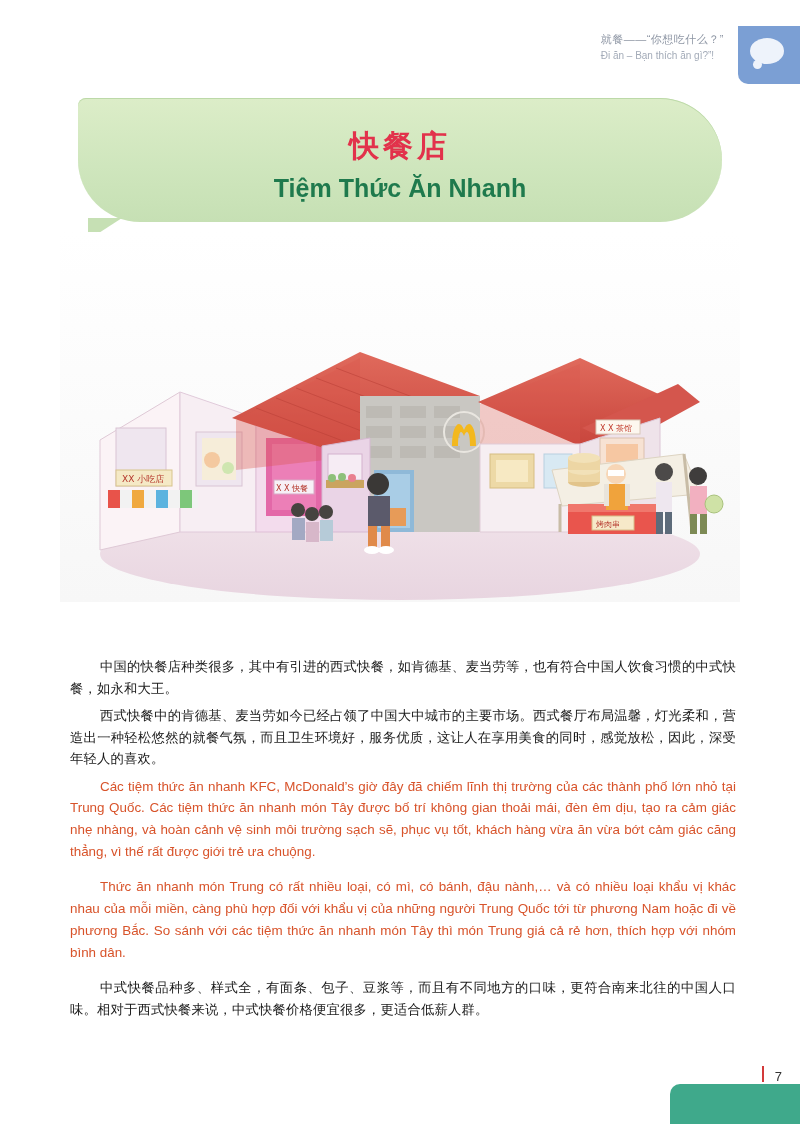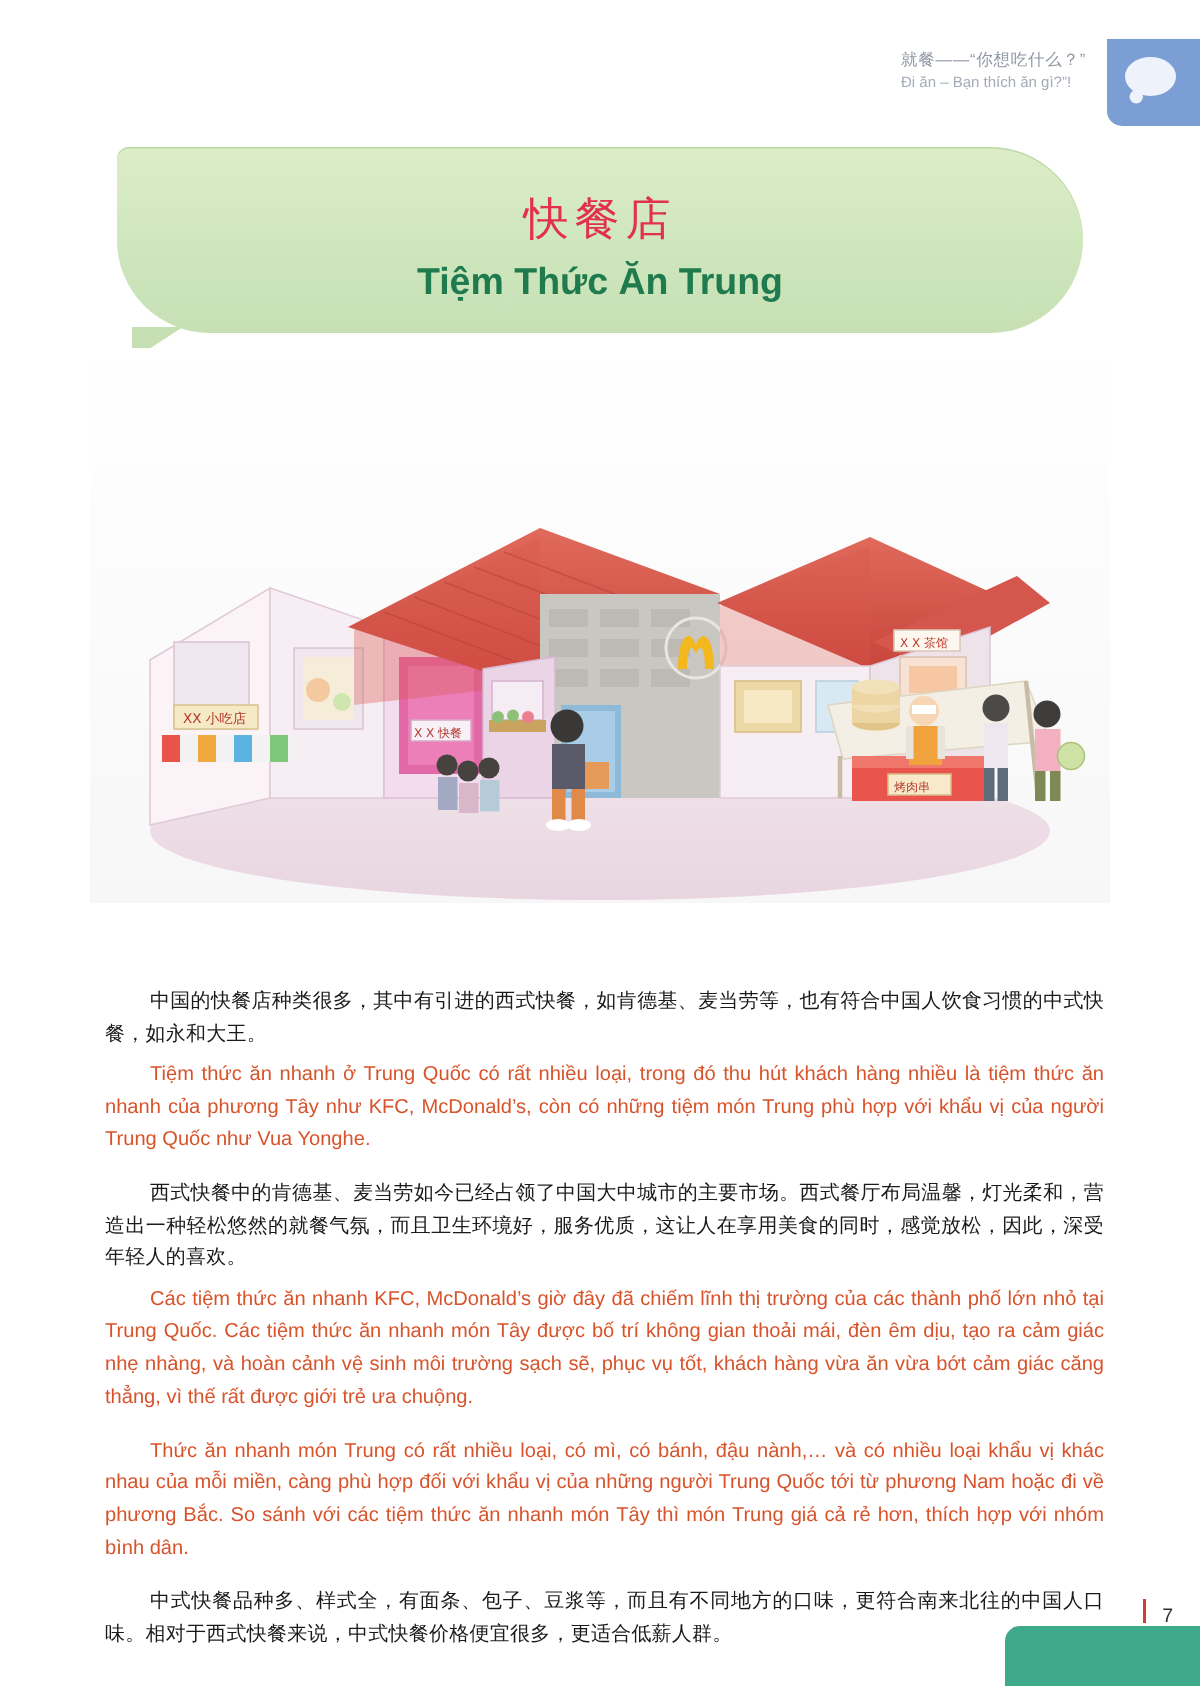--- a/index.html
+++ b/index.html
@@ -109,21 +109,21 @@
     font-size: 14px;
     color: #a8c48e;
     letter-spacing: 2px;
   }
   .title-cn {
     position: absolute;
     top: 28px;
     width: 100%;
     text-align: center;
     font-size: 30px;
-    font-weight: normal;
+    font-weight: bold;
     color: #e2324b;
     letter-spacing: 4px;
   }
   .title-vn {
     position: absolute;
     top: 76px;
     width: 100%;
     text-align: center;
     font-size: 25px;
     font-weight: bold;
@@ -201,21 +201,21 @@
       <div class="header-cn">就餐——“你想吃什么？”</div>
       <div class="header-vn">Đi ăn – Bạn thích ăn gì?”!</div>
     </div>
     <div class="header-badge">
       <div class="bubble"></div>
     </div>
   </div>
 
   <div class="title-banner">
     <div class="title-cn">快餐店</div>
-    <div class="title-vn">Tiệm Thức Ăn Trung</div>
+    <div class="title-vn">Tiệm Thức Ăn Nhanh</div>
   </div>
 
   <div class="illustration">
     <svg class="illus-svg" viewBox="0 0 680 370" xmlns="http://www.w3.org/2000/svg">
       <defs>
         <linearGradient id="gsky" x1="0" y1="0" x2="0" y2="1">
           <stop offset="0%" stop-color="#ffffff"></stop>
           <stop offset="100%" stop-color="#f7f7f7"></stop>
         </linearGradient>
         <linearGradient id="groof" x1="0" y1="0" x2="0" y2="1">
@@ -365,21 +365,20 @@
         <circle cx="252" cy="282" r="7" fill="#46433f"></circle>
         <path d="M246 290 h13 v20 h-13 z" fill="#d7b7c9"></path>
         <circle cx="266" cy="280" r="7" fill="#46433f"></circle>
         <path d="M260 288 h13 v21 h-13 z" fill="#b6cbd8"></path>
       </g>
     </svg>
   </div>
 
   <div class="content">
     <p class="para cn">中国的快餐店种类很多，其中有引进的西式快餐，如肯德基、麦当劳等，也有符合中国人饮食习惯的中式快餐，如永和大王。</p>
-    <p class="para vn">Tiệm thức ăn nhanh ở Trung Quốc có rất nhiều loại, trong đó thu hút khách hàng nhiều là tiệm thức ăn nhanh của phương Tây như KFC, McDonald’s, còn có những tiệm món Trung phù hợp với khẩu vị của người Trung Quốc như Vua Yonghe.</p>
     <p class="para cn">西式快餐中的肯德基、麦当劳如今已经占领了中国大中城市的主要市场。西式餐厅布局温馨，灯光柔和，营造出一种轻松悠然的就餐气氛，而且卫生环境好，服务优质，这让人在享用美食的同时，感觉放松，因此，深受年轻人的喜欢。</p>
     <p class="para vn">Các tiệm thức ăn nhanh KFC, McDonald’s giờ đây đã chiếm lĩnh thị trường của các thành phố lớn nhỏ tại Trung Quốc. Các tiệm thức ăn nhanh món Tây được bố trí không gian thoải mái, đèn êm dịu, tạo ra cảm giác nhẹ nhàng, và hoàn cảnh vệ sinh môi trường sạch sẽ, phục vụ tốt, khách hàng vừa ăn vừa bớt cảm giác căng thẳng, vì thế rất được giới trẻ ưa chuộng.</p>
     <p class="para vn">Thức ăn nhanh món Trung có rất nhiều loại, có mì, có bánh, đậu nành,… và có nhiều loại khẩu vị khác nhau của mỗi miền, càng phù hợp đối với khẩu vị của những người Trung Quốc tới từ phương Nam hoặc đi về phương Bắc. So sánh với các tiệm thức ăn nhanh món Tây thì món Trung giá cả rẻ hơn, thích hợp với nhóm bình dân.</p>
     <p class="para cn">中式快餐品种多、样式全，有面条、包子、豆浆等，而且有不同地方的口味，更符合南来北往的中国人口味。相对于西式快餐来说，中式快餐价格便宜很多，更适合低薪人群。</p>
   </div>
 
   <div class="footer-bar"></div>
   <div class="footer-tick"></div>
   <div class="page-number">7</div>
 

